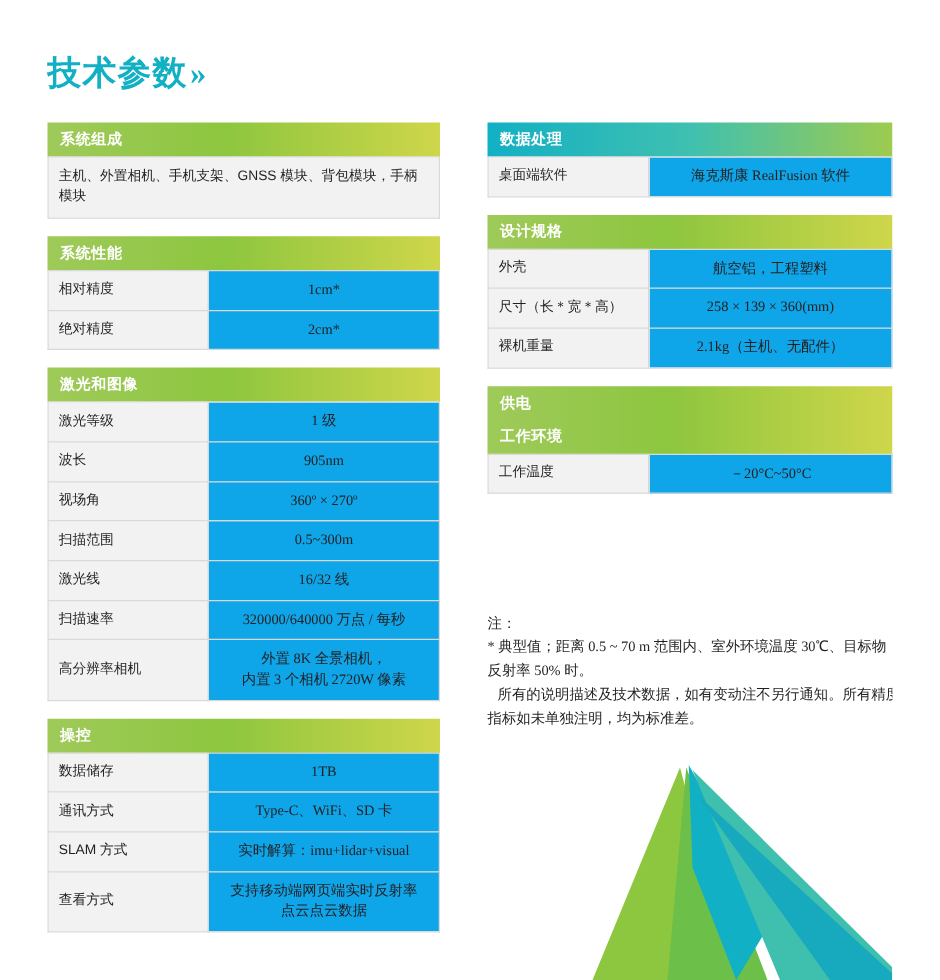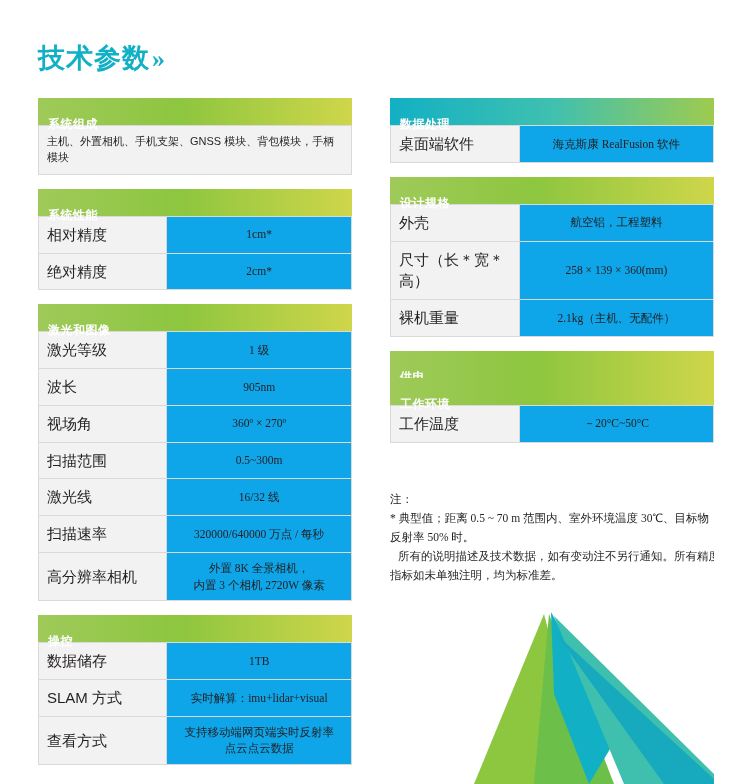--- a/index.html
+++ b/index.html
@@ -56,21 +56,21 @@
   
   .sec-head {
     position: relative;
     height: 27px;
     background: linear-gradient(to right, #9fca5a 0%, #8dc63f 45%, #cfd64a 100%);
     margin-bottom: 0px;
   }
   .sec-head .label {
     position: absolute;
     left: 10px;
-    top: 13px;
+    top: 0;
     height: 27px;
     line-height: 27px;
     font-size: 12px;
     font-weight: bold;
     color: #ffffff;
     font-family: "Liberation Sans", sans-serif;
     letter-spacing: 0.5px;
   }
   .sec-head.teal {
     background: linear-gradient(to right, #12b0c4 0%, #3fc0b0 50%, #9ecb4f 100%);
@@ -90,21 +90,21 @@
     vertical-align: middle;
     font-family: "Liberation Serif", serif;
     font-size: 11.5px;
     color: #231f20;
     line-height: 1.45;
   }
   table.spec td.k {
     width: 40%;
     background: #f2f2f2;
     font-family: "Liberation Sans", sans-serif;
-    font-size: 15px;
+    font-size: 11px;
   }
   table.spec td.v {
     width: 60%;
     background: #0ea5e9;
     text-align: center;
   }
   table.spec.fullrow td {
     background: #f2f2f2;
     font-family: "Liberation Sans", sans-serif;
     font-size: 11px;
@@ -214,20 +214,24 @@
         </tbody>
       </table>
       <div class="sec-head">
         <span class="label">操控</span>
       </div>
       <table class="spec">
         <tbody>
           <tr>
             <td class="k">数据储存</td>
             <td class="v">1TB</td>
+          </tr>
+          <tr>
+            <td class="k">通讯方式</td>
+            <td class="v">Type-C、WiFi、SD 卡</td>
           </tr>
           <tr>
             <td class="k">SLAM 方式</td>
             <td class="v">实时解算：imu+lidar+visual</td>
           </tr>
           <tr>
             <td class="k">查看方式</td>
             <td class="v">支持移动端网页端实时反射率<br>点云点云数据</td>
           </tr>
         </tbody>

